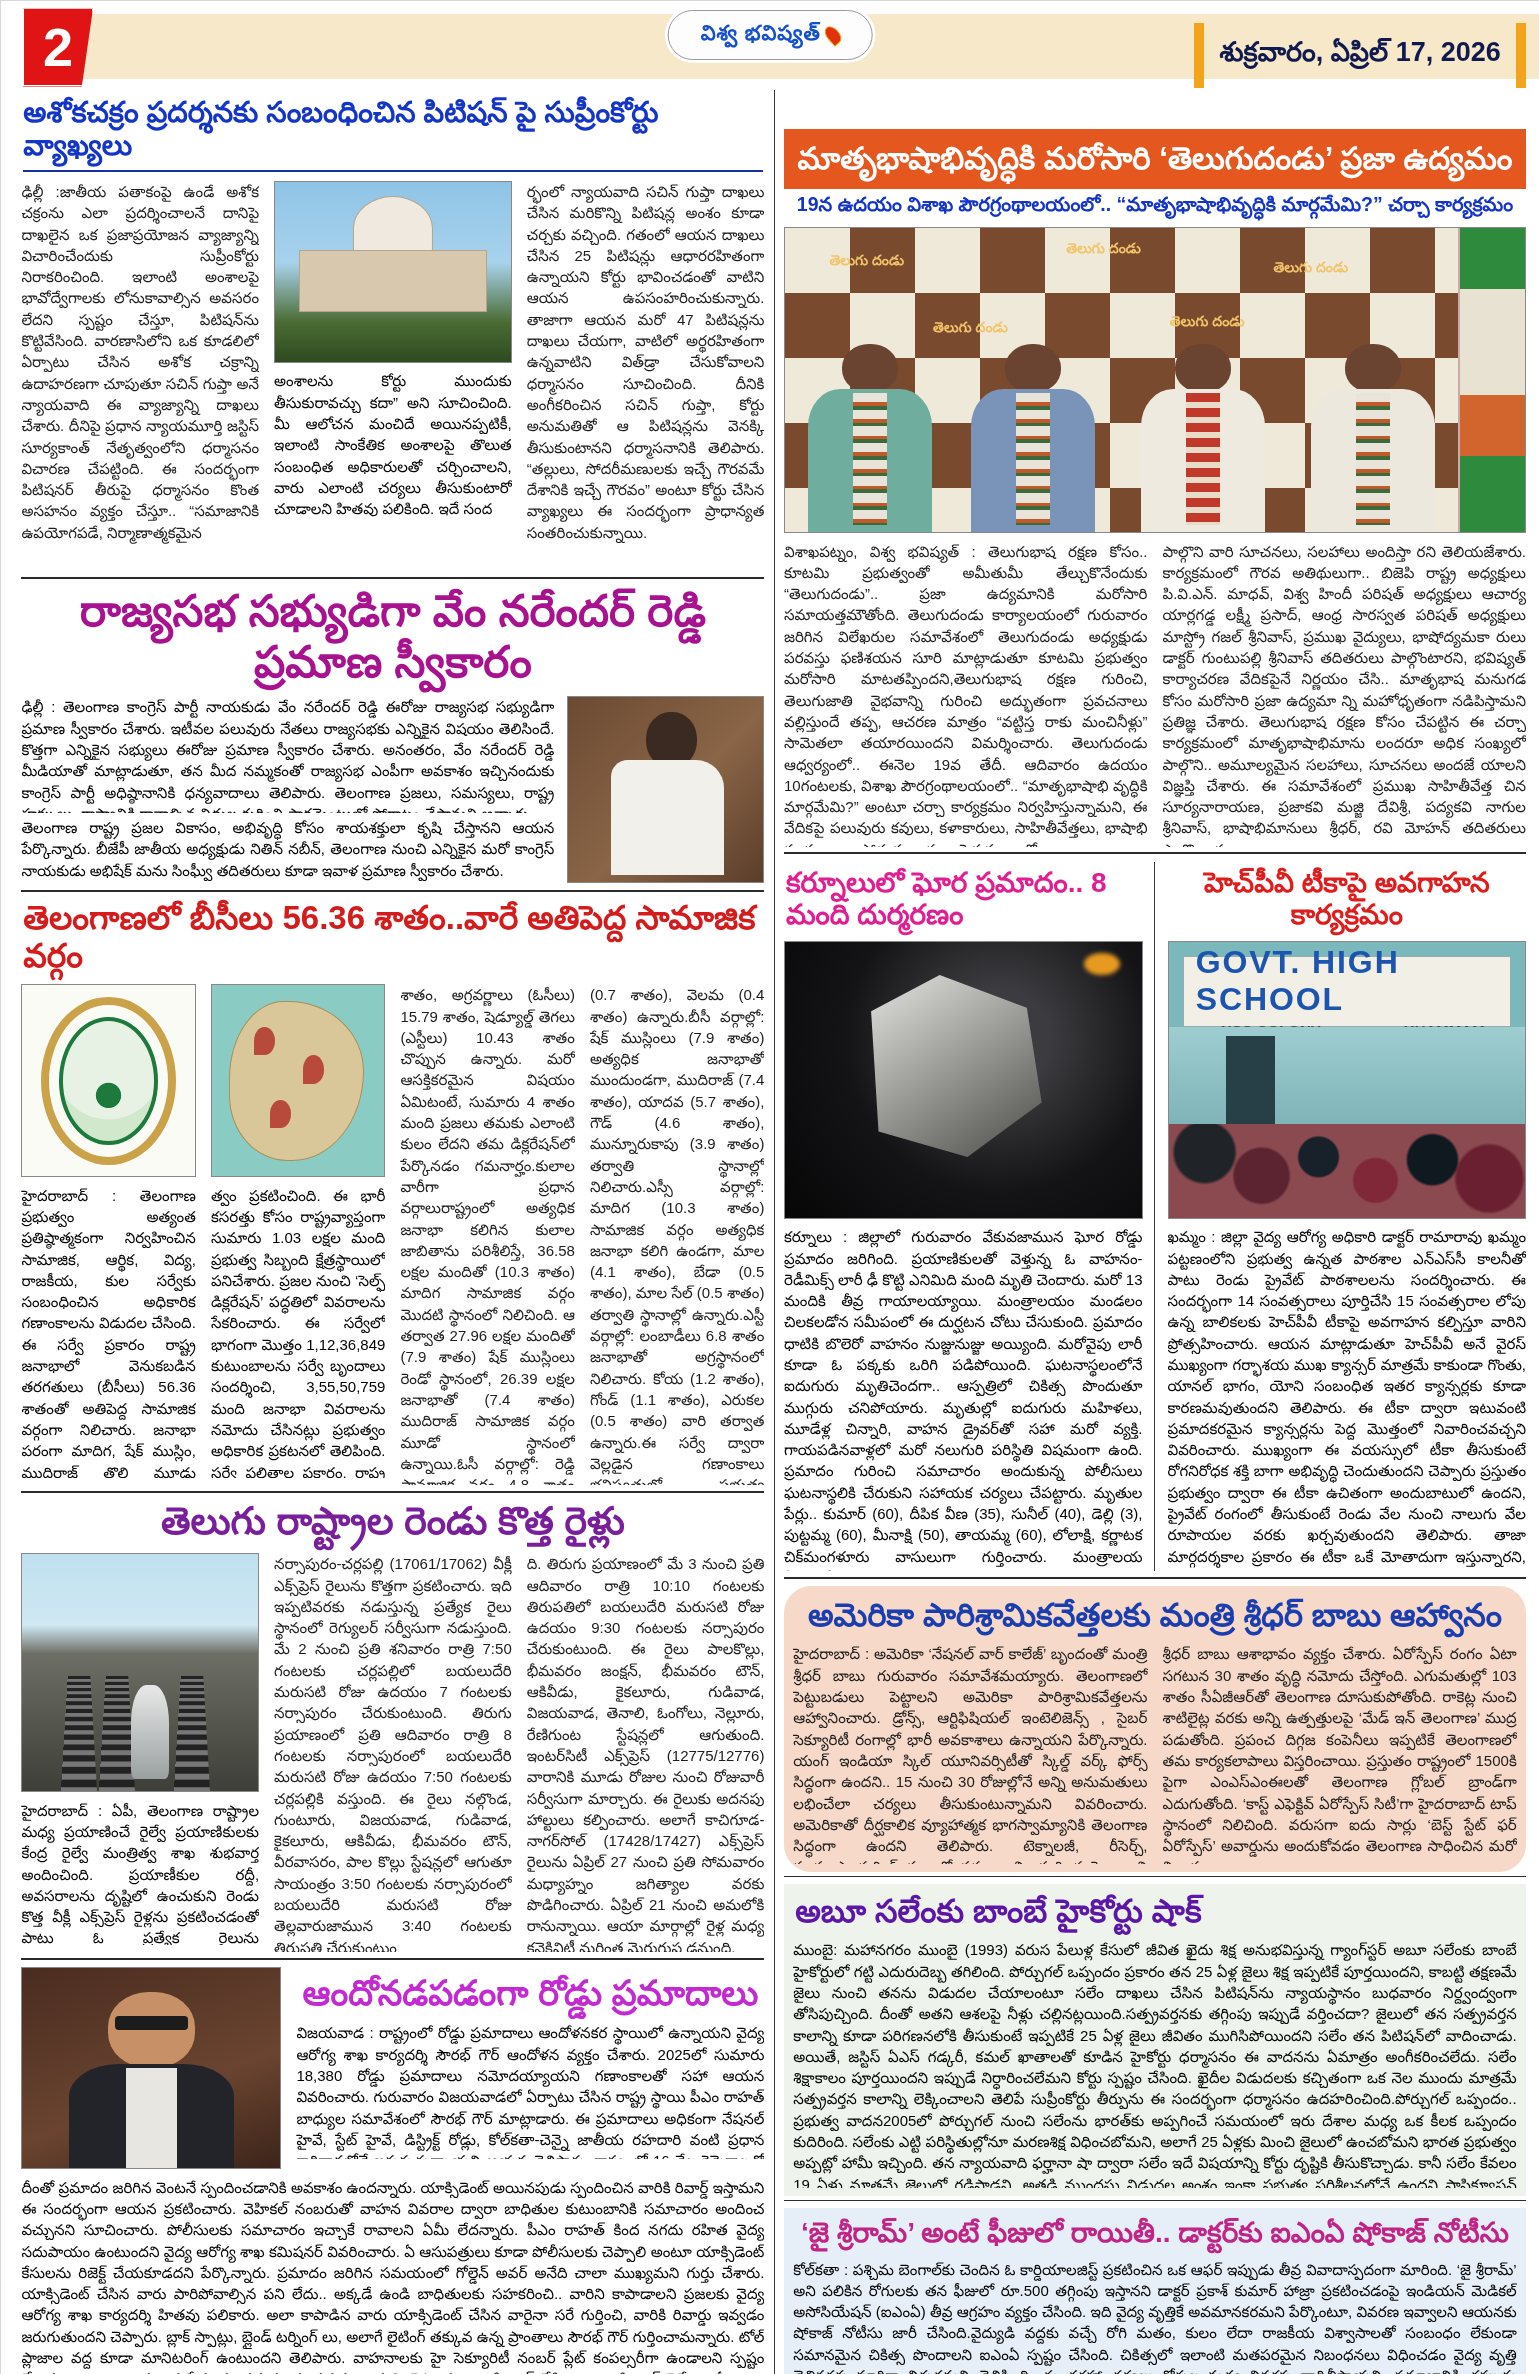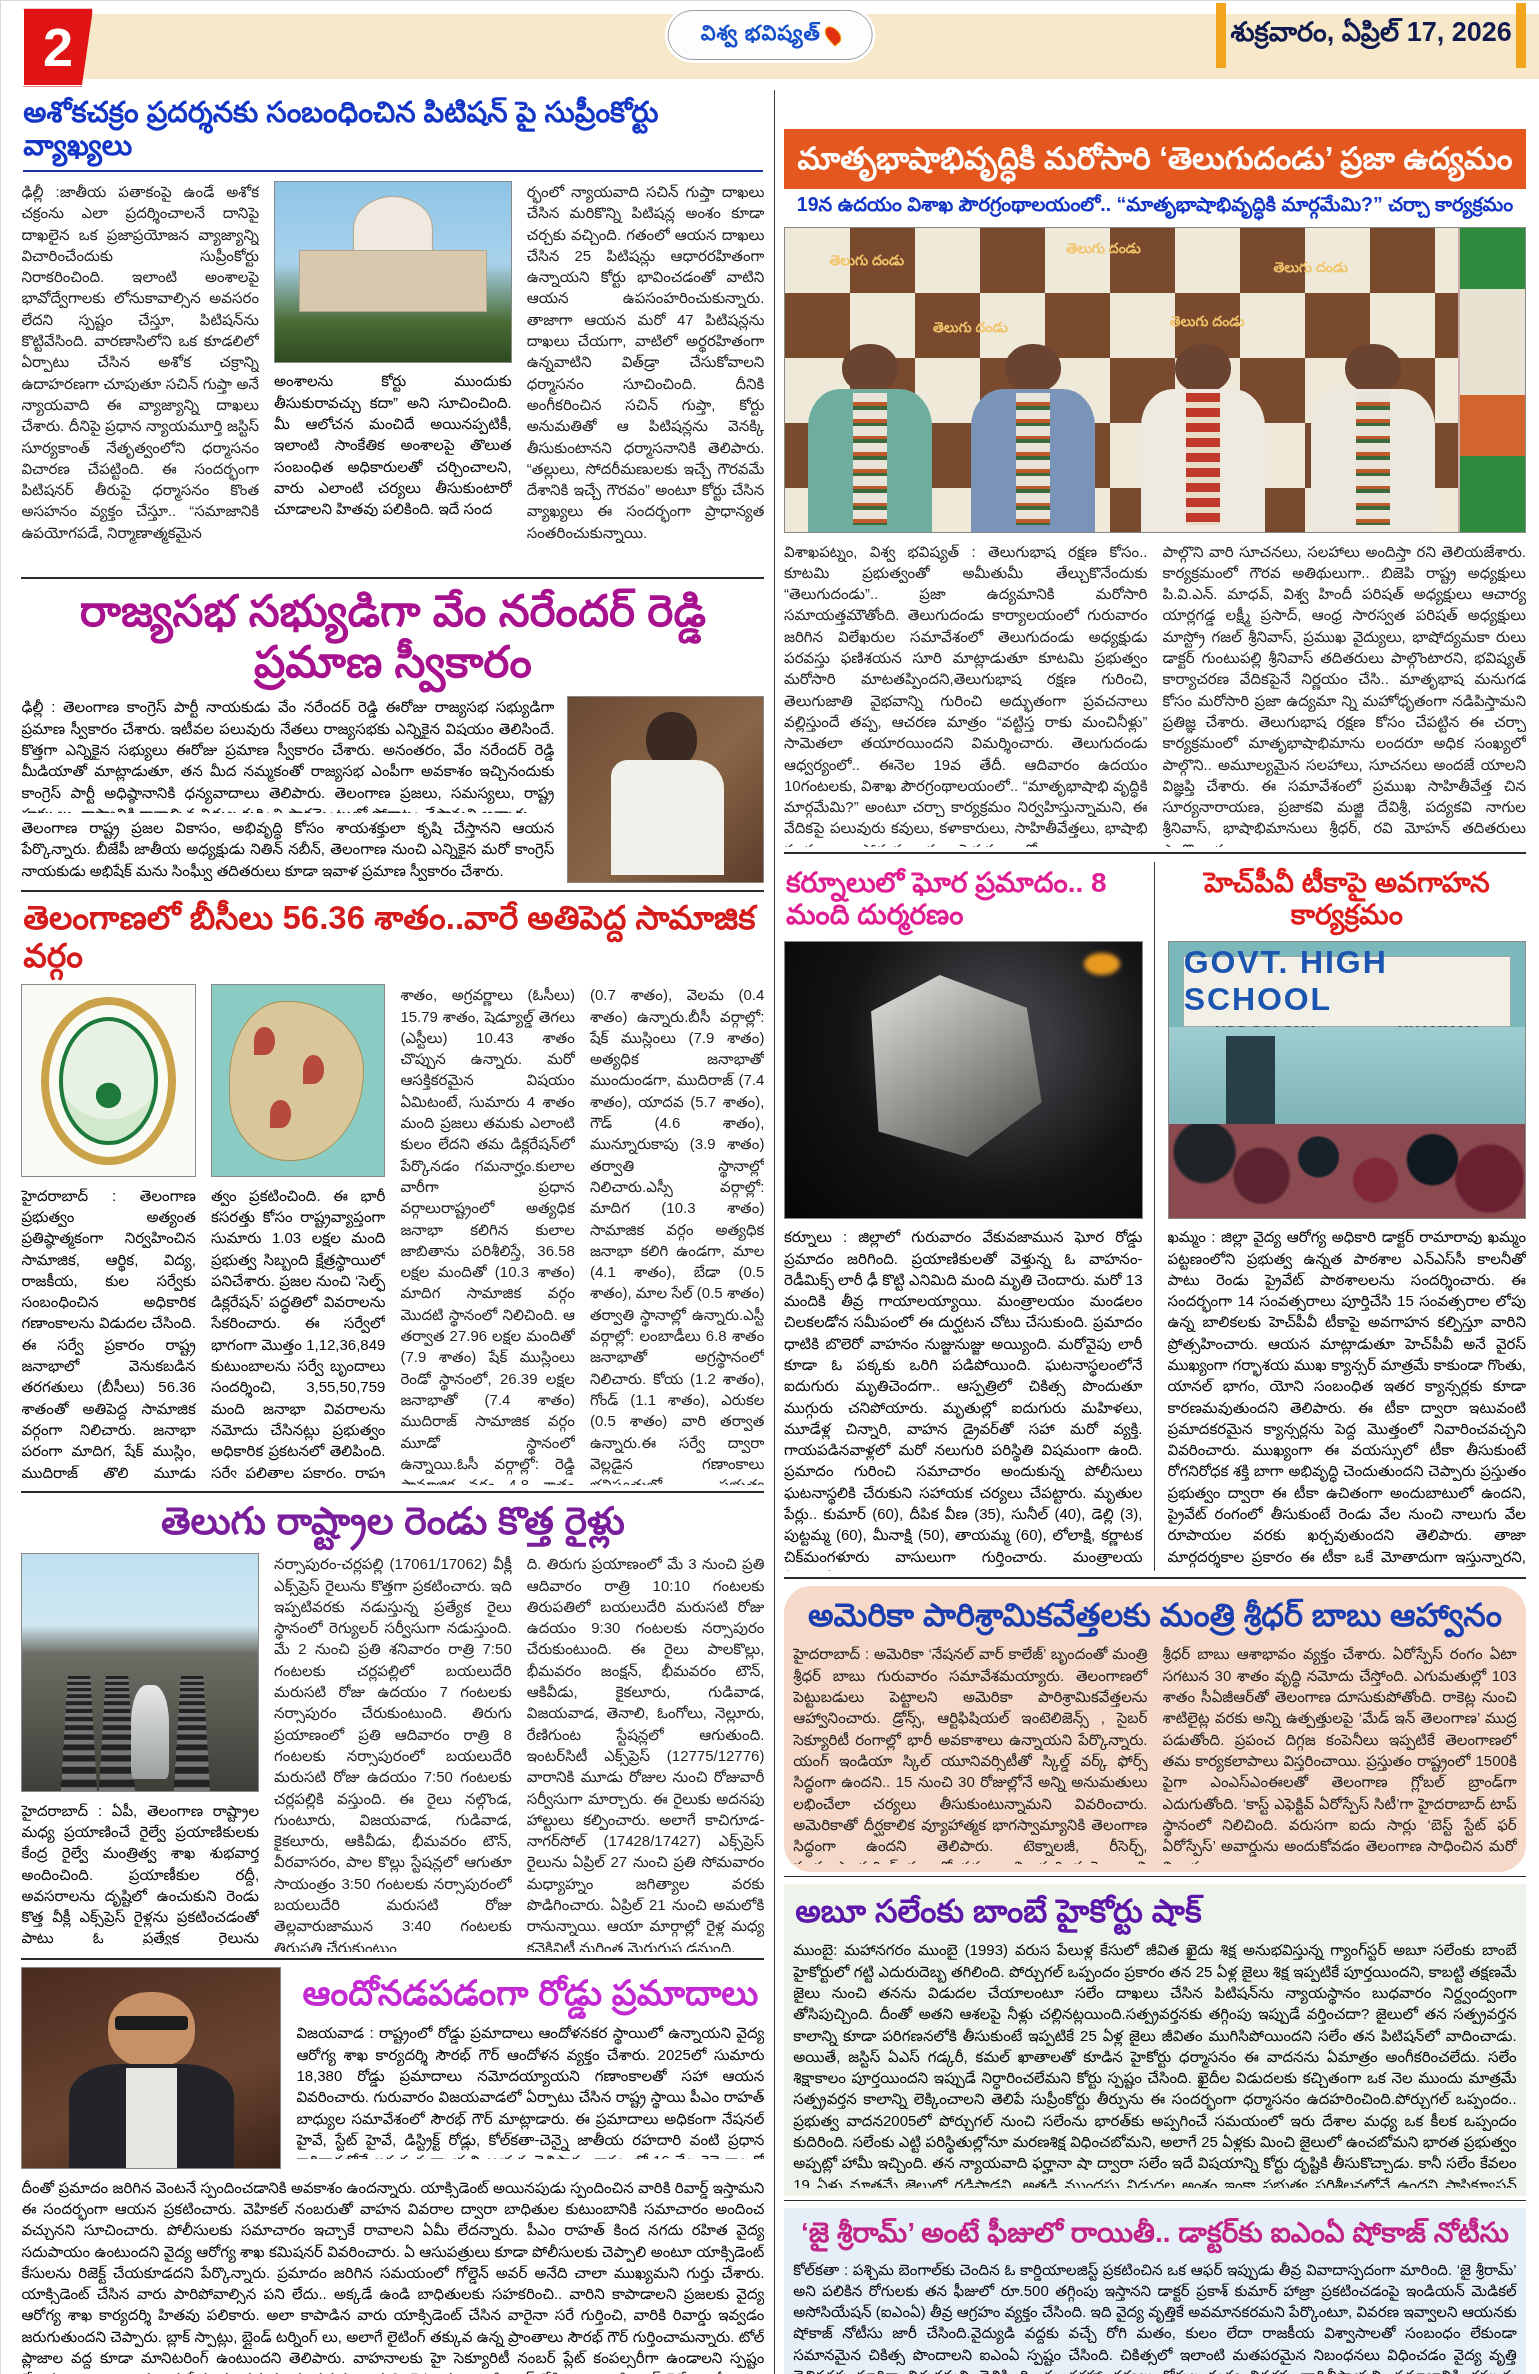--- a/index.html
+++ b/index.html
@@ -7,21 +7,21 @@
   body { height:2375px; overflow:hidden; border:0.9px solid #d8d8d8; }
 
   
   .masthead { position:relative; height:89px; background:#ffffff; }
   .mast-band { position:absolute; left:35px; right:0; top:13px; height:65px; background:#f6e8c9; }
   .pageno { position:absolute; left:22px; top:7.4px; width:70px; height:78px; background:#e01414; border:1.9px solid #fff; outline:1.9px solid #c00; clip-path:polygon(0 0,100% 0,84% 100%,0 100%); display:flex; align-items:center; justify-content:center; }
   .pageno span { color:#fff; font-size:54px; font-weight:bold; line-height:1; }
   .brand-pill { position:absolute; left:50%; top:9.3px; transform:translateX(-50%); background:#fdfdfd; border:1.9px solid #9a9a9a; border-radius:32px; padding:9.3px 32px; display:flex; align-items:center; gap:5.6px; box-shadow:0 0 0 2.8px #fff; }
   .brand-text { color:#1550cc; font-size:21px; font-weight:bold; letter-spacing:0.9px; }
   .flame { width:13px; height:20.4px; background:#e03010; border-radius:50% 50% 50% 0; transform:rotate(-42deg); border:1.9px solid #f6a000; }
-  .date-bar { position:absolute; right:13px; top:2px; height:65px; display:flex; align-items:center; gap:4px; }
+  .date-bar { position:absolute; right:13px; top:22px; height:65px; display:flex; align-items:center; gap:15px; }
   .orange-tick { width:10.2px; height:65px; background:#f2a41c; }
   .date-text { color:#101a4e; font-size:27px; font-weight:bold; }
 
   
   .sheet { display:flex; padding:0 13px 0 20.4px; gap:0; }
   .half-l { width:753px; padding-right:9.3px; }
   .half-r { width:753px; border-left:1.9px solid #3a3a3a; padding-left:9.3px; }
 
   .rule { border:none; border-top:2.8px solid #2b2b2b; margin:5.6px 0 7.4px 0; }
   .rule-thin { border:none; border-top:1.9px solid #2b2b2b; margin:4.6px 0 6.5px 0; }
@@ -63,21 +63,21 @@
   .ph-rail .train { position:absolute; left:46%; top:55%; width:16%; height:40%; background:linear-gradient(180deg,#e8e8e8,#9aa0a0); border-radius:40% 40% 10% 10%; }
   .ph-man { background:linear-gradient(160deg,#4a2c20 0%,#6a4430 60%,#3c241a 100%); }
   .ph-man .face { position:absolute; left:33%; top:12%; width:34%; height:38%; background:#c89066; border-radius:46%; }
   .ph-man .glass { position:absolute; left:36%; top:24%; width:28%; height:7%; background:#1c1c1c; border-radius:3.7px; }
   .ph-man .vest { position:absolute; left:18%; top:48%; width:64%; height:55%; background:#23242a; border-radius:30% 30% 0 0; }
   .ph-man .shirtw { position:absolute; left:40%; top:50%; width:20%; height:52%; background:#e8e6e0; }
   .ph-crash { background:radial-gradient(circle at 60% 35%,#3c3c40 0 18%,#141416 55%,#060607 100%); }
   .ph-crash .wreck { position:absolute; left:20%; top:12%; width:52%; height:66%; background:linear-gradient(145deg,#e8e8e6 0%,#9a9a96 50%,#4c4c4a 100%); clip-path:polygon(8% 20%,45% 0,92% 18%,100% 70%,60% 100%,12% 86%); }
   .ph-crash .lamp { position:absolute; right:6%; top:4%; width:10%; height:8%; background:#e89a20; border-radius:50%; filter:blur(1.9px); }
   .ph-school { background:#7ab8bc; }
-  .ph-school .signboard { position:absolute; left:4%; top:5%; width:92%; height:26%; background:#f2efe6; border:1.9px solid #9aa; display:flex; flex-direction:column; align-items:center; justify-content:center; gap:3.7px; }
+  .ph-school .signboard { position:absolute; left:4%; top:5%; width:92%; height:26%; background:#f2efe6; border:1.9px solid #9aa; display:flex; flex-direction:column; align-items:center; justify-content:center; gap:3.7px;padding-left:12px; }
   .ph-school .sign1 { color:#1c55b0; font-weight:bold; font-size:32px; letter-spacing:1.9px; }
   .ph-school .signrow { display:flex; gap:83px; color:#3c4c56; font-weight:bold; font-size:15px; }
   .ph-school .wall { position:absolute; left:0; top:31%; width:100%; height:40%; background:linear-gradient(180deg,#9ecdd0,#7ab0b4); }
   .ph-school .door { position:absolute; left:16%; top:34%; width:14%; height:36%; background:#274048; }
   .ph-school .crowd { position:absolute; left:0; bottom:0; width:100%; height:34%; background:radial-gradient(circle at 10% 30%,#202428 0 9%,transparent 10%),radial-gradient(circle at 26% 55%,#5c2430 0 10%,transparent 11%),radial-gradient(circle at 42% 35%,#18202a 0 9%,transparent 10%),radial-gradient(circle at 58% 60%,#802838 0 10%,transparent 11%),radial-gradient(circle at 74% 38%,#101820 0 9%,transparent 10%),radial-gradient(circle at 90% 58%,#6a2030 0 10%,transparent 11%),#8a4a50; }
   .ph-press { background:repeating-conic-gradient(#7a4a2e 0 25%,#efe9da 0 50%) 0 0/130px 130px; }
   .ph-press .tile { position:absolute; font-size:14px; font-weight:bold; color:#f2c46a; }
   .ph-press .statue { position:absolute; right:0; top:0; width:9%; height:100%; background:linear-gradient(180deg,#2e8a3c 0 20%,#e8e2d2 20% 55%,#d2642e 55% 75%,#2e8a3c 75% 100%); border-left:2.8px solid #caa; }
   .ph-press .man { position:absolute; bottom:0; width:19%; height:62%; }
   .ph-press .man .hd { position:absolute; left:30%; top:0; width:40%; height:26%; background:#6a4430; border-radius:48%; }

